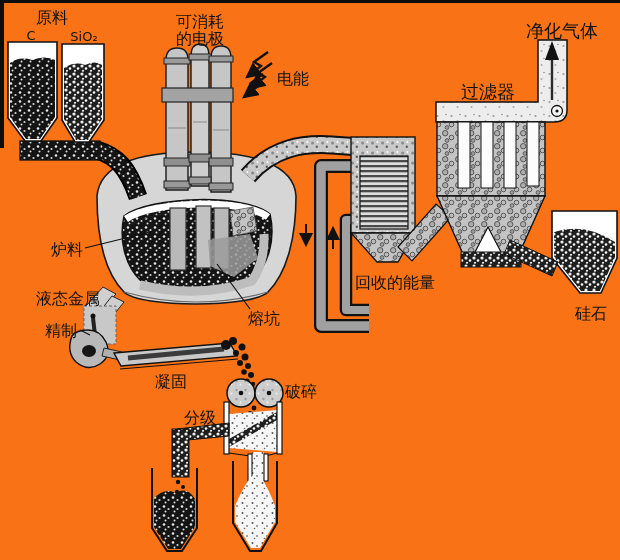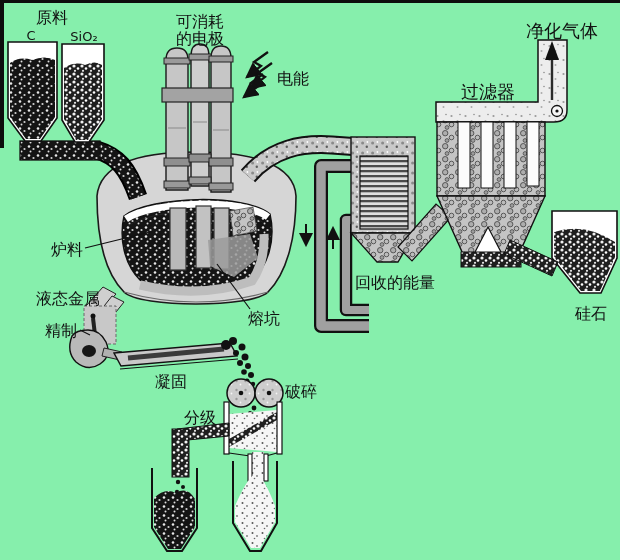--- a/index.html
+++ b/index.html
@@ -1,16 +1,16 @@
 <!DOCTYPE html>
 <html><head>
 <meta charset="utf-8">
 <style>
   html,body{margin:0;padding:0;background:#ffffff;}
-  .stage{position:relative;width:620px;height:560px;background:#86efac;overflow:hidden;}
+  .stage{position:relative;width:620px;height:560px;background:#f97316;overflow:hidden;}
   svg{display:block;}
   text{font-family:"DejaVu Sans",sans-serif;fill:#111;}
   .lbl{font-size:16px;text-anchor:middle;}
   .lbl-big{font-size:18px;text-anchor:middle;}
   .lbl-sm{font-size:13px;text-anchor:middle;}
 </style>
 </head>
 <body>
 
 <div class="stage">

